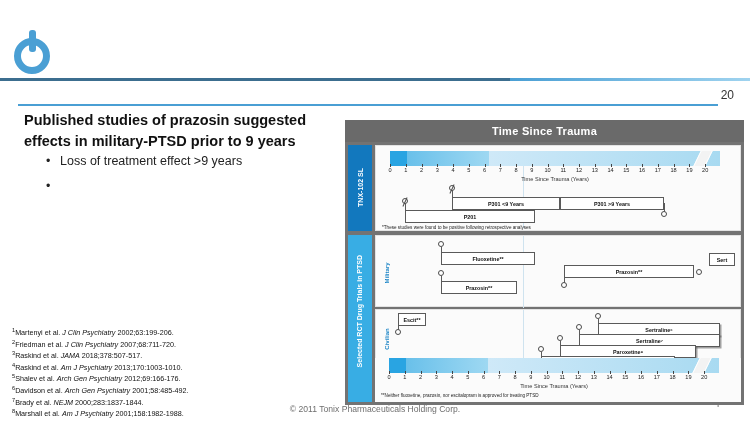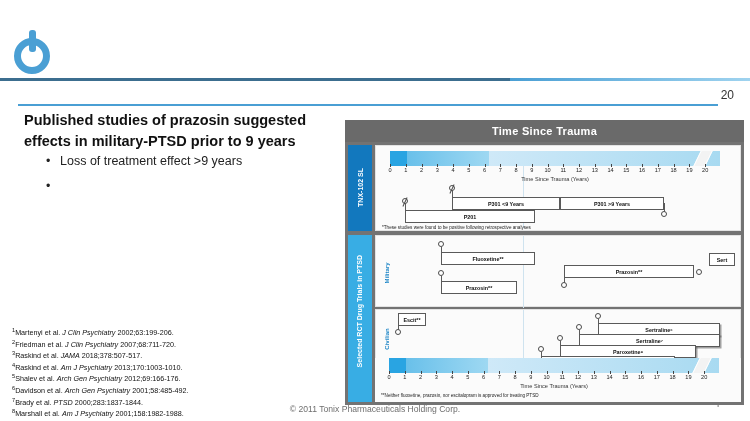--- a/index.html
+++ b/index.html
@@ -178,21 +178,21 @@
     </div>
   </div>
 
   <div class="refs" id="refs">
       <div class="ref"><sup>1</sup>Martenyi et al. <i>J Clin Psychiatry</i> 2002;63:199-206.</div>
       <div class="ref"><sup>2</sup>Friedman et al. <i>J Clin Psychiatry</i> 2007;68:711-720.</div>
       <div class="ref"><sup>3</sup>Raskind et al. <i>JAMA</i> 2018;378:507-517.</div>
       <div class="ref"><sup>4</sup>Raskind et al. <i>Am J Psychiatry</i> 2013;170:1003-1010.</div>
       <div class="ref"><sup>5</sup>Shalev et al. <i>Arch Gen Psychiatry</i> 2012;69:166-176.</div>
       <div class="ref"><sup>6</sup>Davidson et al. <i>Arch Gen Psychiatry</i> 2001;58:485-492.</div>
-      <div class="ref"><sup>7</sup>Brady et al. <i>PTSD</i> 2000;283:1837-1844.</div>
+      <div class="ref"><sup>7</sup>Brady et al. <i>NEJM</i> 2000;283:1837-1844.</div>
       <div class="ref"><sup>8</sup>Marshall et al. <i>Am J Psychiatry</i> 2001;158:1982-1988.</div>
       <div class="ref"><sup>9</sup>Tucker et al.  2001;62:860-868.</div>
     </div>
 
   <div class="copyright">© 2011 Tonix Pharmaceuticals Holding Corp.</div>
 
   <div class="esc-note">Sert=escitalopram</div>
 
   <div class="figure">
 

